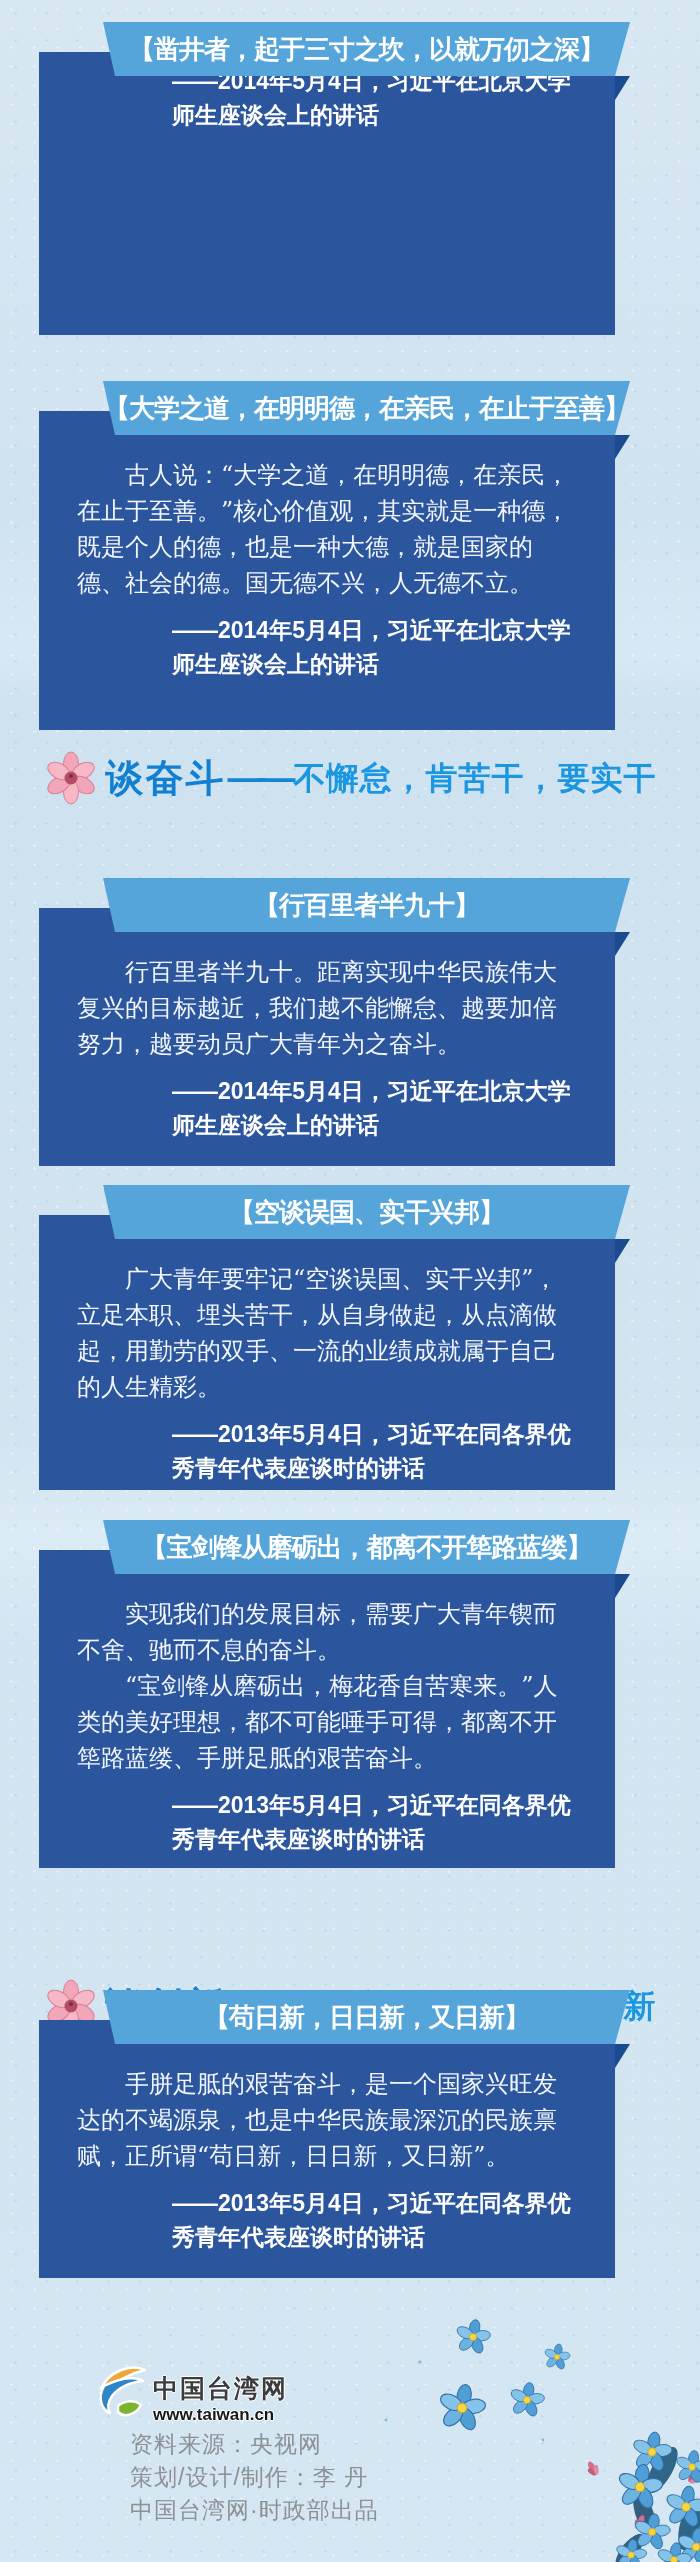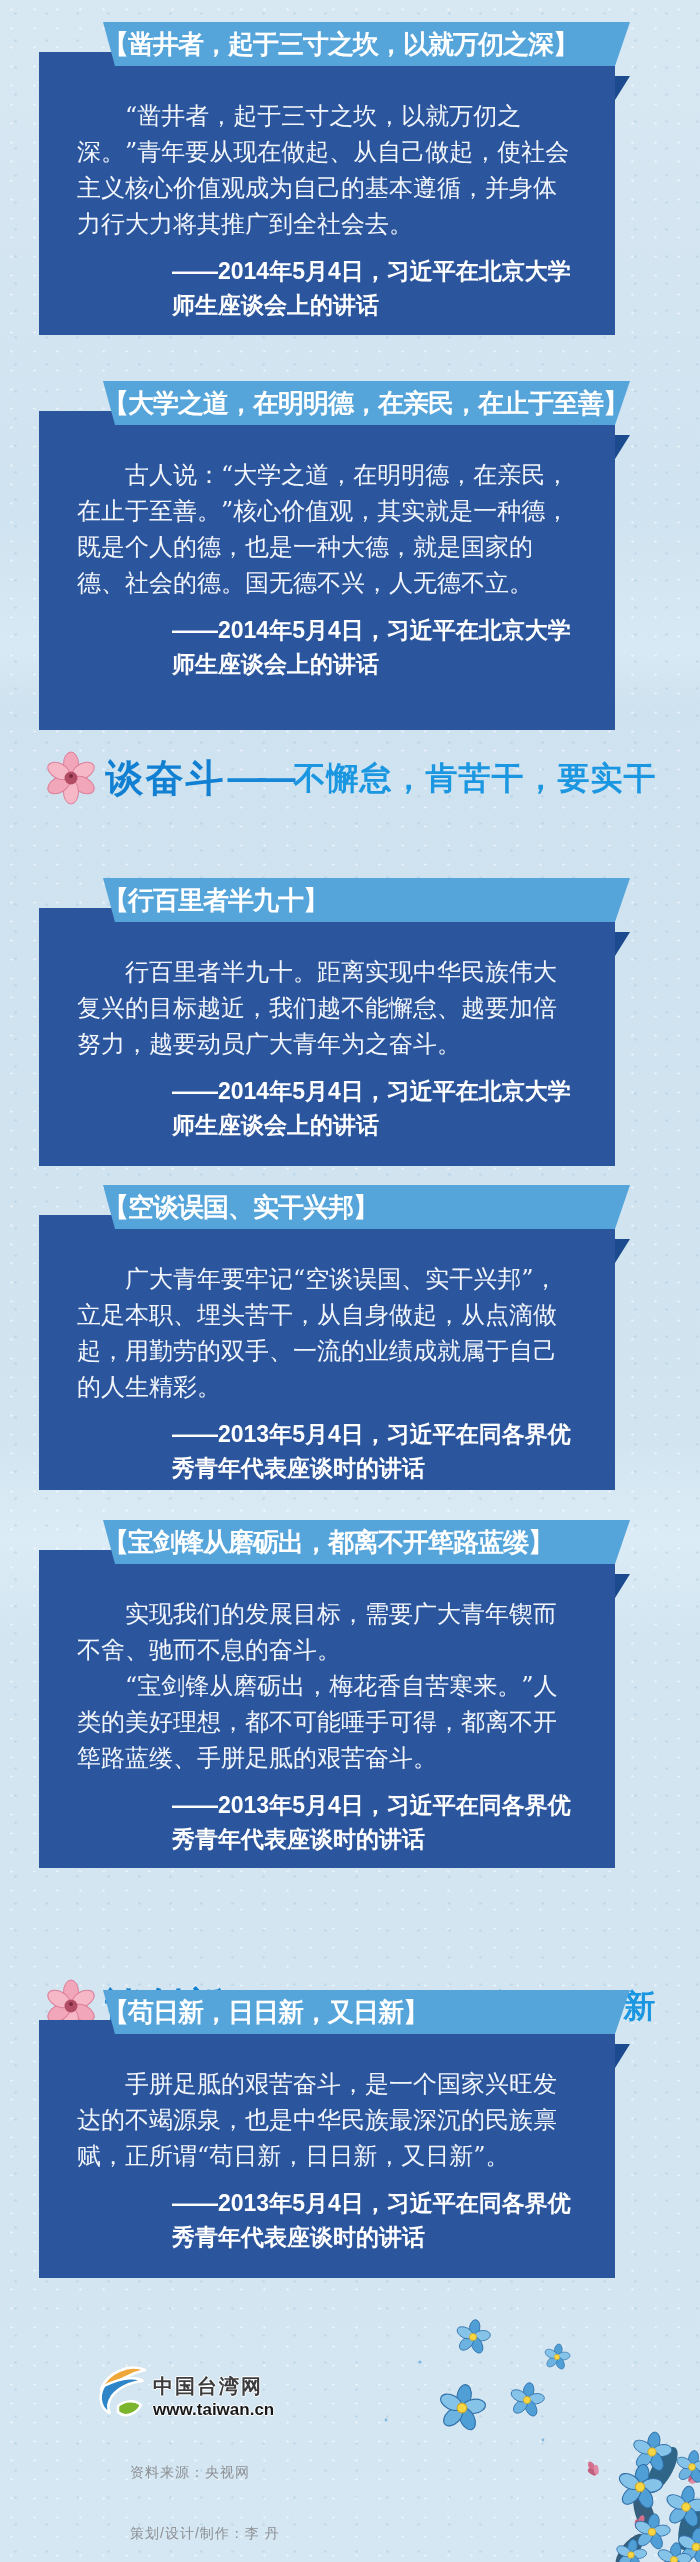--- a/index.html
+++ b/index.html
@@ -8,59 +8,56 @@
     background-image:
       radial-gradient(rgba(255,255,255,0.5) 1px, rgba(255,255,255,0) 1.7px),
       radial-gradient(rgba(164,198,223,0.4) 1px, rgba(255,255,255,0) 1.7px),
       linear-gradient(180deg,#d8e8f3 0%,#d0e3f0 20%,#d7e9f4 25.5%,#cfe2ef 27.5%,
                       #d1e4f0 56%,#dcecf6 60%,#d2e5f1 64%,#d2e5f1 87%,#d5e7f2 100%);
     background-size:23px 19px,31px 27px,100% 100%;
     font-family:"Liberation Sans",sans-serif;
   }
   .card{position:absolute;left:39px;width:576px;background:#2b559c;color:#eef4fb;}
   .ribbon{
-    position:absolute;top:-30px;left:64px;width:527px;height:44px;background:#55a5db;
+    position:absolute;top:-30px;left:64px;width:527px;height:54px;background:#55a5db;
     clip-path:polygon(0 0,100% 0,512px 100%,12px 100%);
-    display:flex;align-items:center;z-index:2;
+    display:flex;align-items:center;justify-content:center;z-index:2;
   }
   .ribbon-title{font-weight:bold;font-size:26px;line-height:1;color:#ffffff;letter-spacing:-1px;white-space:nowrap;}
   .fold{position:absolute;top:24px;right:-15px;width:15px;height:24px;background:#1c4a8e;
         clip-path:polygon(0 0,100% 0,0 100%);z-index:1;}
   .body{padding:46px 40px 0 38px;}
   .body p{margin:0;text-indent:2em;font-family:"DejaVu Serif","Liberation Serif",serif;
           font-size:24px;line-height:36px;color:#f2f6fc;}
   .attr{margin-top:12px;padding:0 34px 0 96px;font-weight:bold;font-size:23px;line-height:34px;color:#ffffff;margin-left:37px;}
   .section{position:absolute;left:0;width:100%;height:60px;display:flex;align-items:center;justify-content:center;}
   .section .flower{width:54px;height:54px;margin-right:8px;flex:none;}
   .topic{font-weight:bold;font-size:38px;line-height:1;color:#1180d2;letter-spacing:2px;}
   .dash{font-weight:bold;font-size:38px;line-height:1;color:#1586d8;letter-spacing:-8px;margin:0 6px 0 2px;}
   .subtitle{font-weight:bold;font-size:32px;line-height:1;color:#1b97e2;letter-spacing:1px;}
   .logo{position:absolute;left:94px;top:2360px;display:flex;align-items:flex-start;}
   .logo-mark{width:54px;height:60px;flex:none;}
   .logo-text{margin-left:5px;padding-top:16px;}
-  .site-name{font-weight:bold;font-size:20px;line-height:1;color:#3c3c3e;letter-spacing:2px;
+  .site-name{font-weight:bold;font-size:25px;line-height:1;color:#3c3c3e;letter-spacing:2px;
              text-shadow:1px 0 0 #fff,-1px 0 0 #fff,0 1px 0 #fff,0 -1px 0 #fff;}
   .site-url{font-weight:bold;font-size:17px;line-height:1;color:#17181a;margin-top:5px;
             text-shadow:1px 0 0 #fff,-1px 0 0 #fff,0 1px 0 #fff,0 -1px 0 #fff;}
   .credits{position:absolute;left:130px;top:2428px;}
-  .credit-line{font-size:14px;line-height:33px;color:#8d9094;letter-spacing:1px;margin-top:28px;}
+  .credit-line{font-size:23px;line-height:33px;color:#8d9094;letter-spacing:1px;}
   .decor{position:absolute;left:300px;top:2300px;width:400px;height:262px;pointer-events:none;}
 </style>
 </head>
 <body>
 
 <div class="page">
 
   <div class="card" style="top:52px;height:283px;">
     <div class="fold"></div>
     <div class="ribbon">
       <span class="ribbon-title">【凿井者，起于三寸之坎，以就万仞之深】</span>
-    </div>
-    <div class="body">
-      <p>“凿井者，起于三寸之坎，以就万仞之深。”青年要从现在做起、从自己做起，使社会主义核心价值观成为自己的基本遵循，并身体力行大力将其推广到全社会去。</p>
     </div>
     <div class="attr">——2014年5月4日，习近平在北京大学师生座谈会上的讲话</div>
   </div>
 
   <div class="card" style="top:411px;height:319px;">
     <div class="fold"></div>
     <div class="ribbon">
       <span class="ribbon-title">【大学之道，在明明德，在亲民，在止于至善】</span>
     </div>
     <div class="body">

